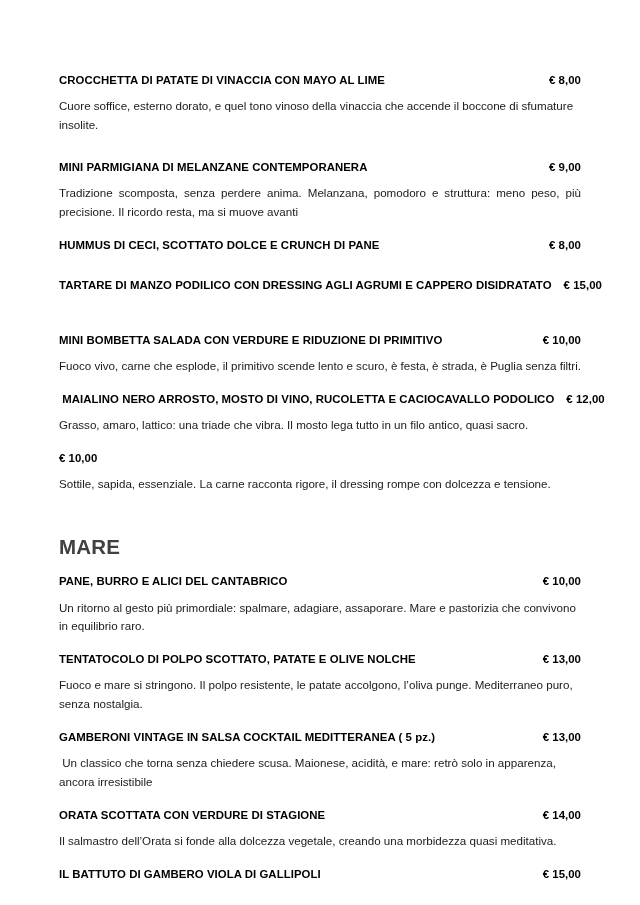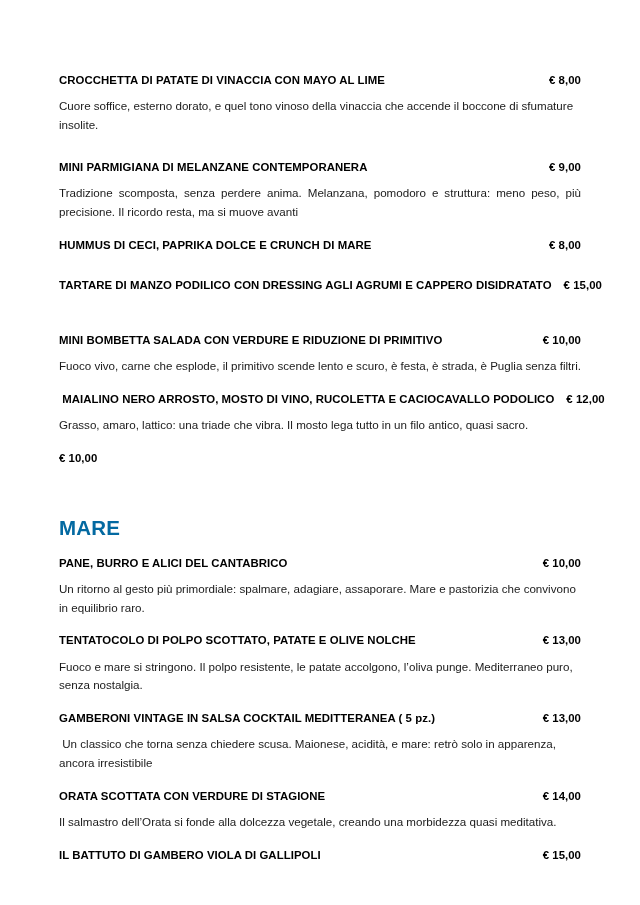--- a/index.html
+++ b/index.html
@@ -24,21 +24,21 @@
   }
   .content {
     width: 522px;
   }
 
   
   .section-title {
     font-size: 20.5px;
     font-weight: bold;
     letter-spacing: 0.2px;
-    color: #0369a1;
+    color: #404040;
     margin: 0;
     padding: 0;
     line-height: 1.2;
   }
 
   
   .dish-row {
     display: flex;
     align-items: baseline;
     justify-content: space-between;
@@ -103,21 +103,21 @@
       <div class="dish-row">
         <span class="dish-name">MINI PARMIGIANA DI MELANZANE CONTEMPORANERA</span>
         <span class="dish-price">€ 9,00</span>
       </div>
       <div class="sp-desc"></div>
       <p class="dish-desc justify">Tradizione scomposta, senza perdere anima. Melanzana, pomodoro e struttura: meno peso, più precisione. Il ricordo resta, ma si muove avanti</p>
 
       <div class="sp-item"></div>
 
       <div class="dish-row">
-        <span class="dish-name">HUMMUS DI CECI, PAPRIKA DOLCE E CRUNCH DI MARE</span>
+        <span class="dish-name">HUMMUS DI CECI, SCOTTATO DOLCE E CRUNCH DI PANE</span>
         <span class="dish-price">€ 8,00</span>
       </div>
       <div class="sp-desc"></div>
 
       <div class="sp-item"></div>
 
       <div class="dish-row">
         <span class="dish-name">TARTARE DI MANZO PODILICO CON DRESSING AGLI AGRUMI E CAPPERO DISIDRATATO</span>
         <span class="dish-price">€ 15,00</span>
       </div>
@@ -139,20 +139,21 @@
       </div>
       <div class="sp-desc"></div>
       <p class="dish-desc">Grasso, amaro, lattico: una triade che vibra. Il mosto lega tutto in un filo antico, quasi sacro.</p>
 
       <div class="sp-item"></div>
 
       <div class="dish-row">
         <span class="dish-price">€ 10,00</span>
       </div>
       <div class="sp-desc"></div>
+      <p class="dish-desc">Sottile, sapida, essenziale. La carne racconta rigore, il dressing rompe con dolcezza e tensione.</p>
     </div>
 
     <div class="sp-sect"></div>
 
     <div>
       <h2 class="section-title">MARE</h2>
 
       <div class="sp-sect-a"></div>
 
       <div class="dish-row">

